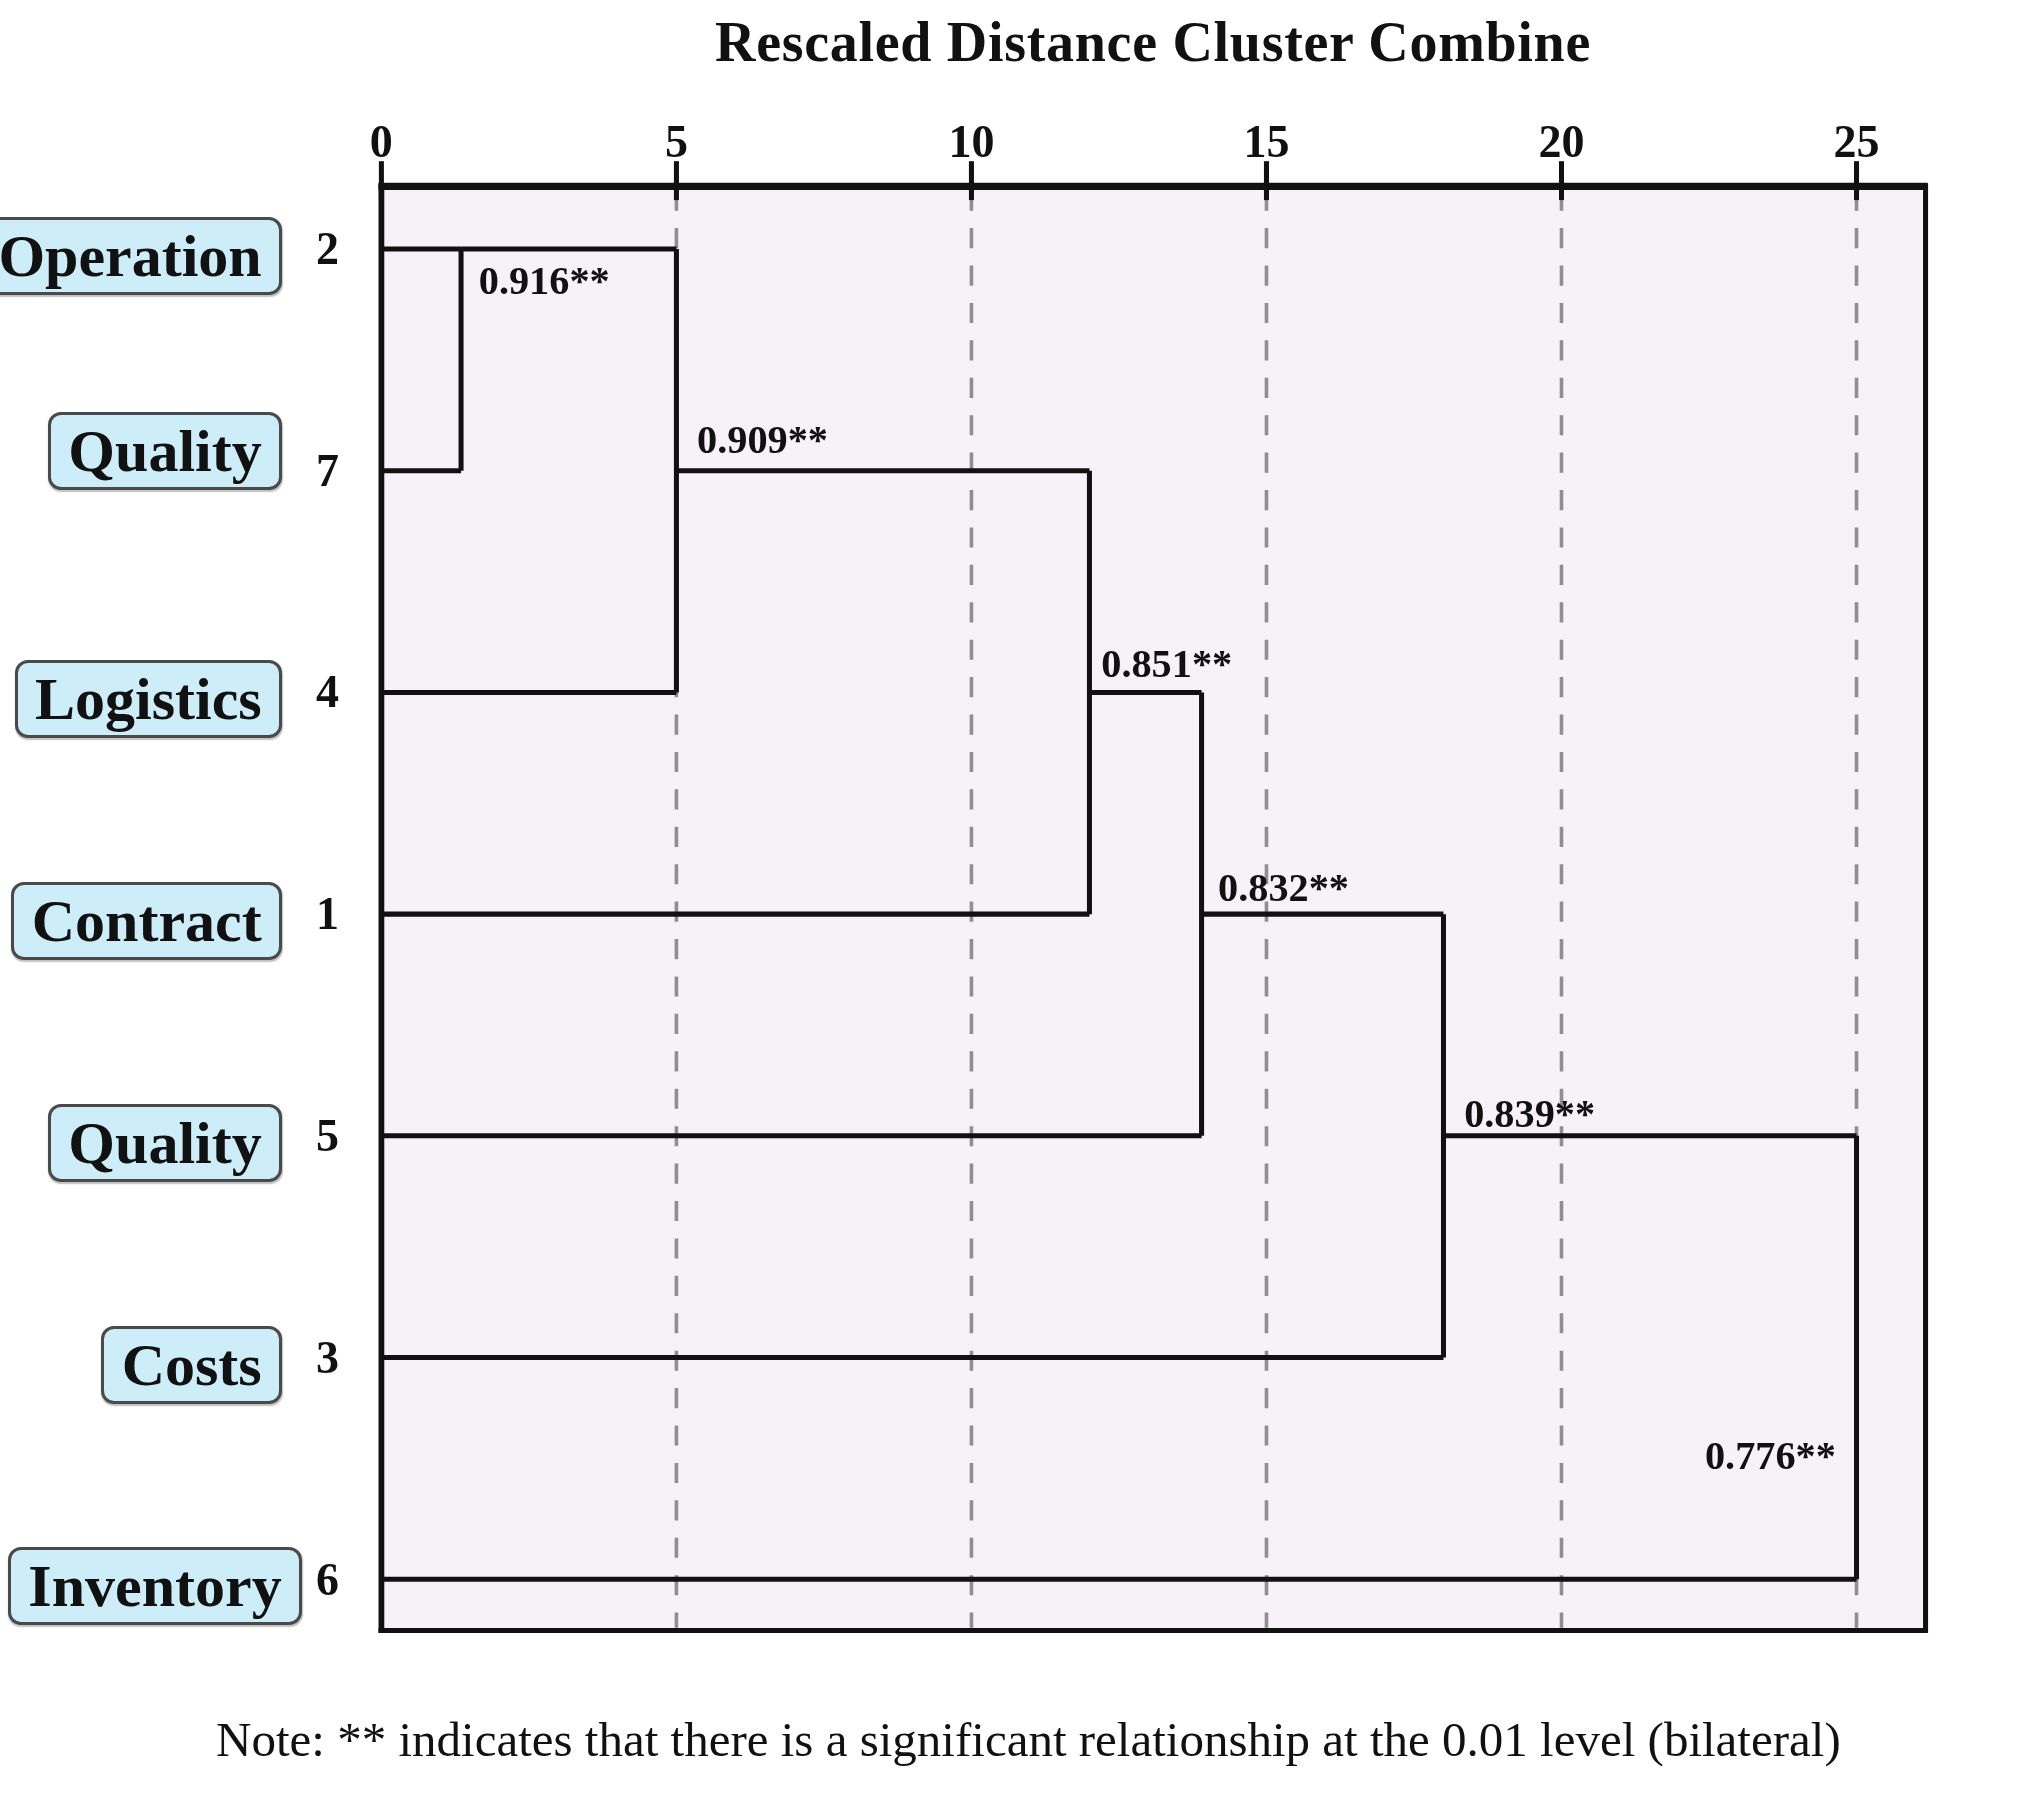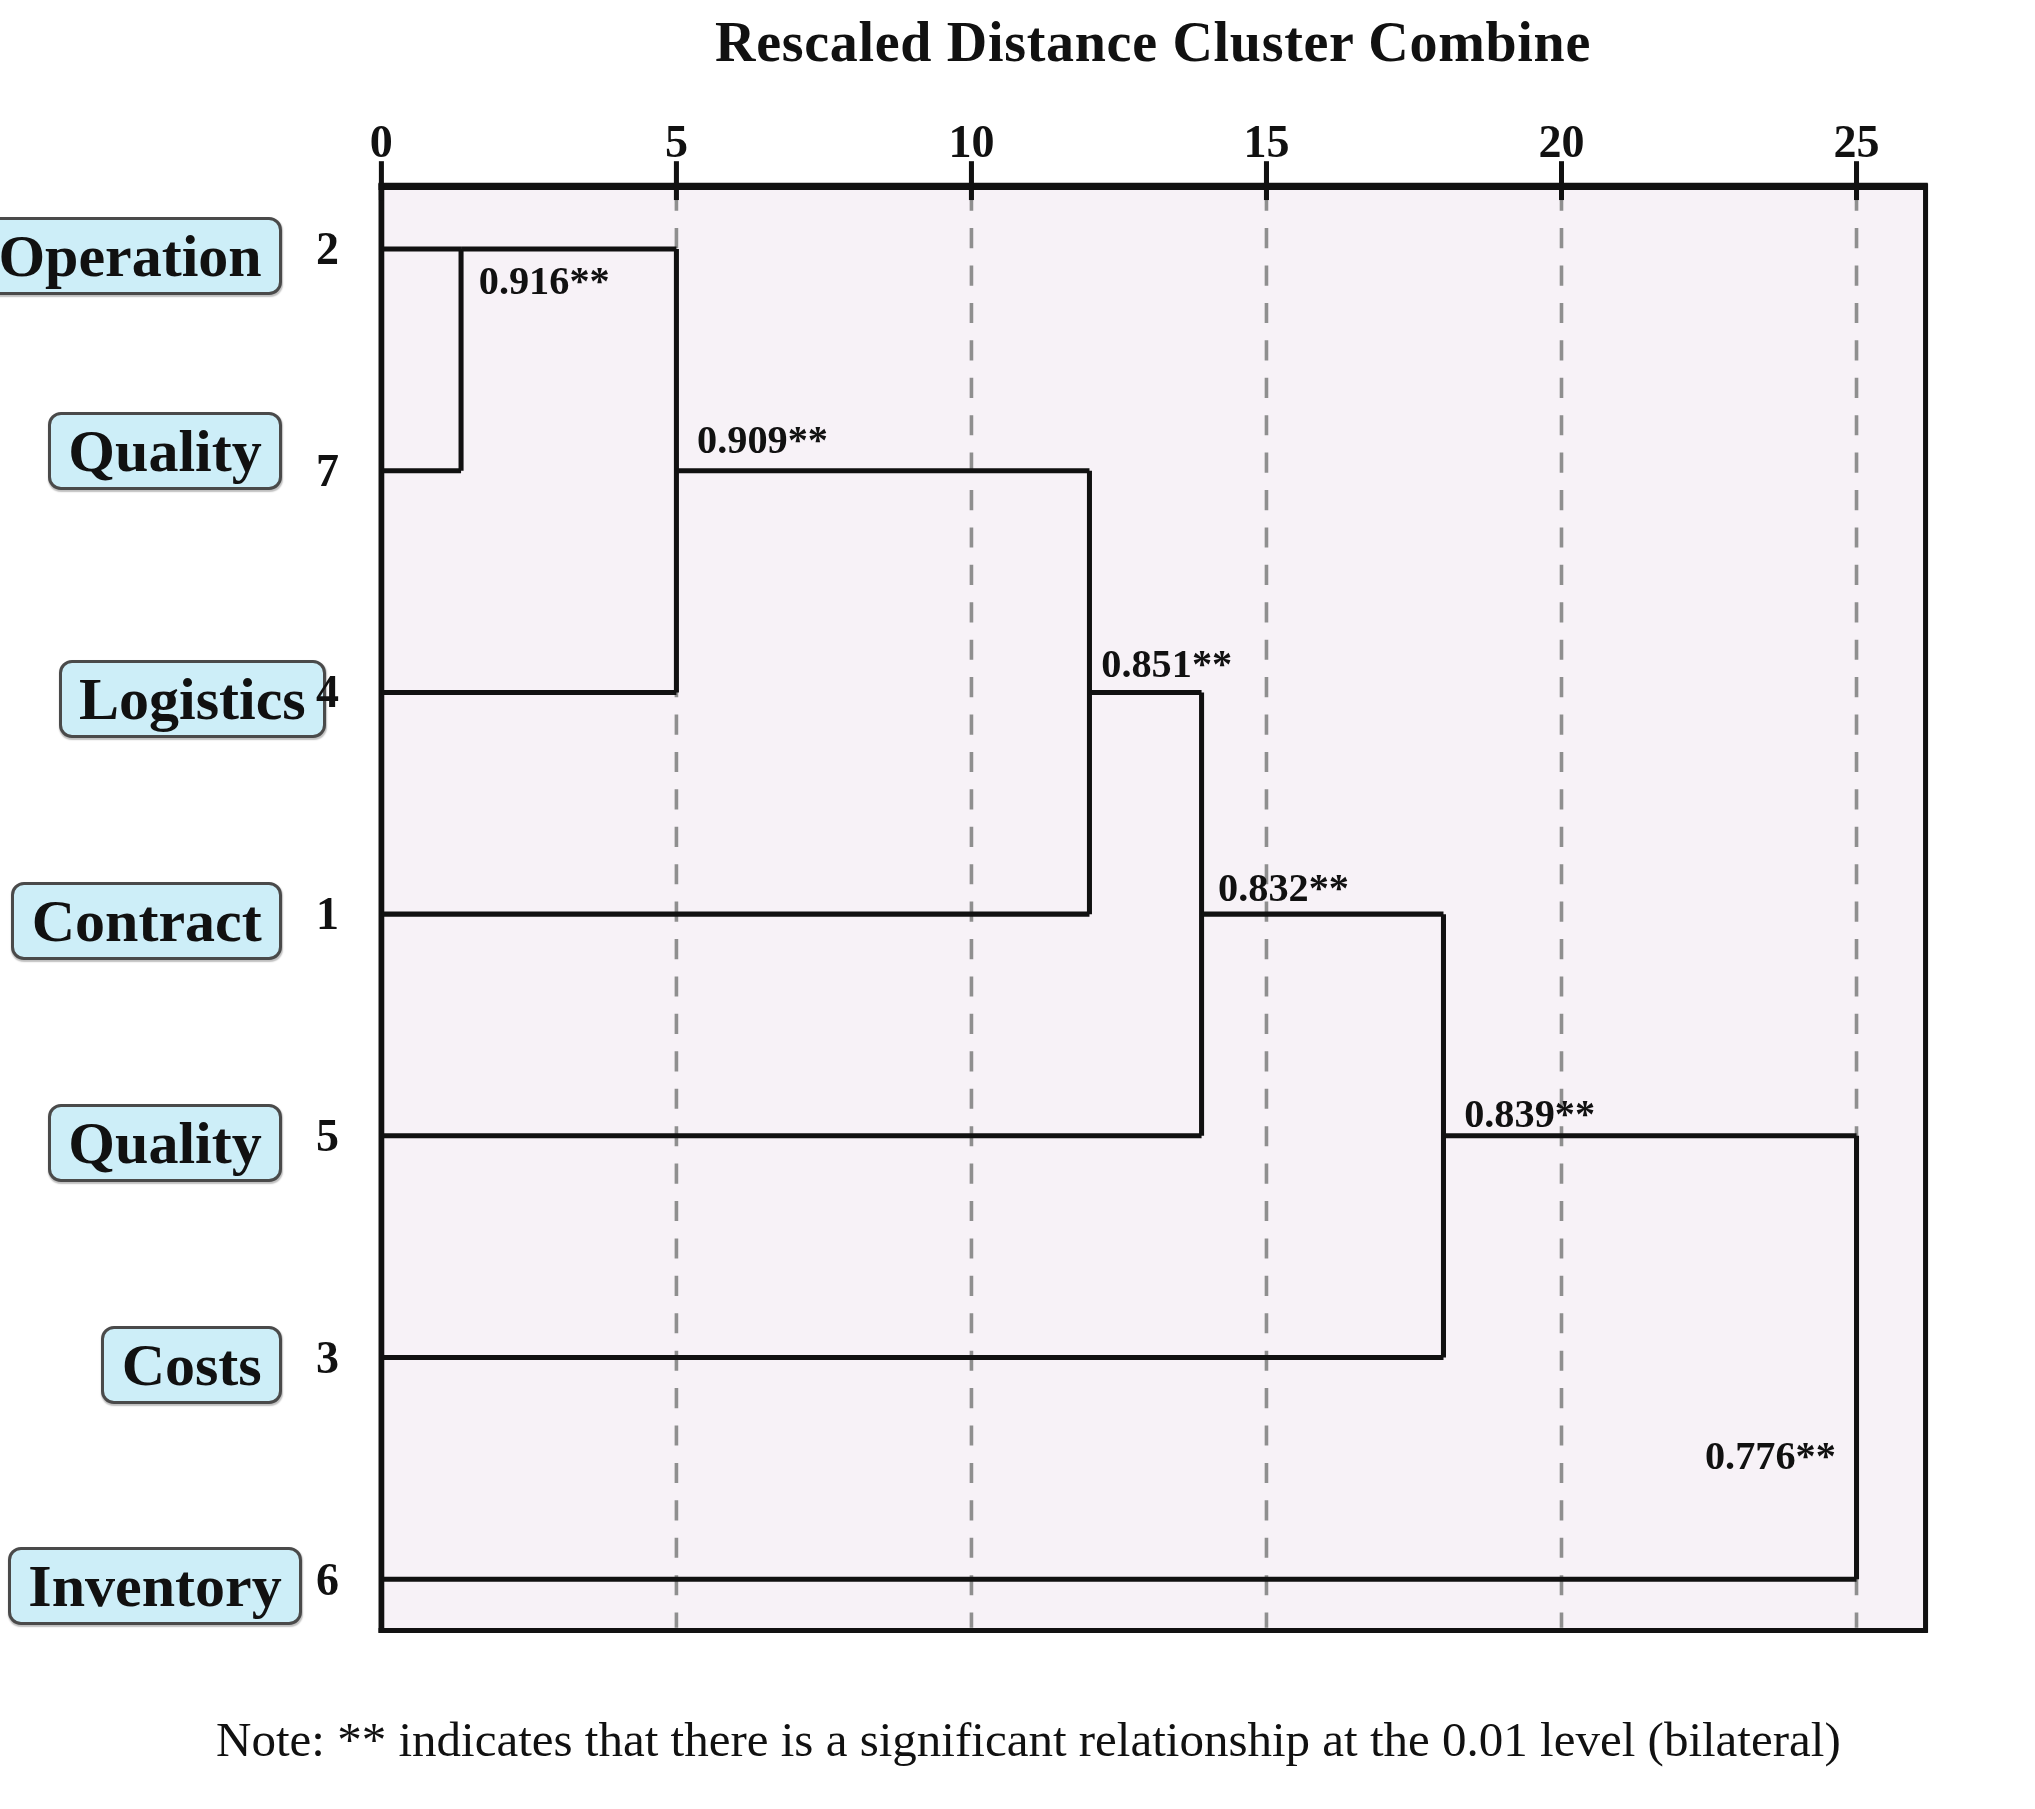--- a/index.html
+++ b/index.html
@@ -109,21 +109,21 @@
         <text x="1692.76" y="1252.4144000000001" font-family="&quot;Liberation Serif&quot;, serif" font-size="56" font-weight="bold" fill="#111111" text-anchor="start">0.832**</text>
         <text x="2034.7" y="1566.7069999999999" font-family="&quot;Liberation Serif&quot;, serif" font-size="56" font-weight="bold" fill="#111111" text-anchor="start">0.839**</text>
         <text x="2551.3" y="2041.2272" font-family="&quot;Liberation Serif&quot;, serif" font-size="56" font-weight="bold" fill="#111111" text-anchor="end">0.776**</text>
       </g>
     </svg>
     <div class="footnote">Note: ** indicates that there is a significant relationship at the 0.01 level (bilateral)</div>
 <div class="leaf-box" style="right: 1753px; top: 217px;">Operation</div>
     <div class="leaf-num" style="left: 288px; top: 226px;">2</div>
     <div class="leaf-box" style="right: 1753px; top: 412px;">Quality</div>
     <div class="leaf-num" style="left: 288px; top: 448px;">7</div>
-    <div class="leaf-box" style="right: 1709px; top: 660px; text-align: center;">Logistics</div>
+    <div class="leaf-box" style="right: 1753px; top: 660px; text-align: center;">Logistics</div>
     <div class="leaf-num" style="left: 288px; top: 669px;">4</div>
     <div class="leaf-box" style="right: 1753px; top: 882px;">Contract</div>
     <div class="leaf-num" style="left: 288px; top: 891px;">1</div>
     <div class="leaf-box" style="right: 1753px; top: 1104px;">Quality</div>
     <div class="leaf-num" style="left: 288px; top: 1113px;">5</div>
     <div class="leaf-box" style="right: 1753px; top: 1326px;">Costs</div>
     <div class="leaf-num" style="left: 288px; top: 1335px;">3</div>
     <div class="leaf-box" style="right: 1733px; top: 1547px;">Inventory</div>
     <div class="leaf-num" style="left: 288px; top: 1557px;">6</div>
   </div>

